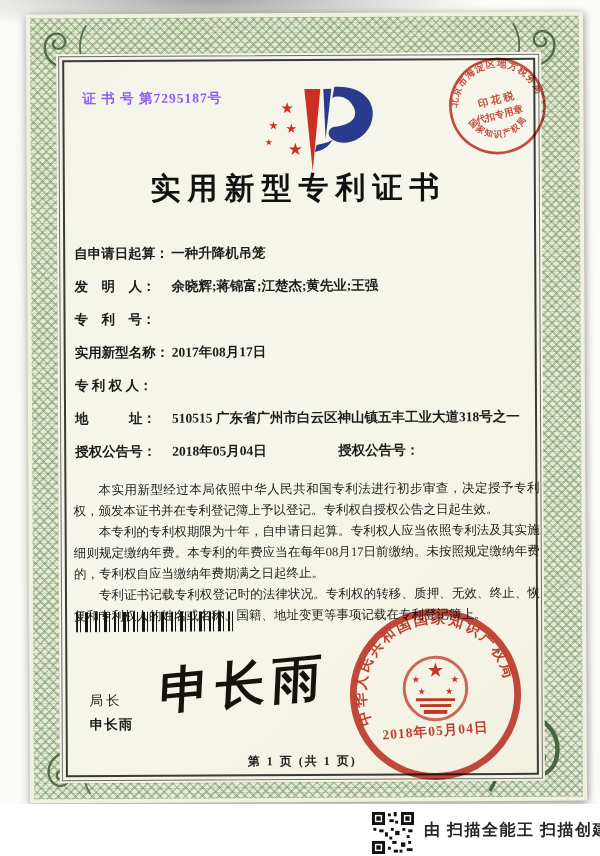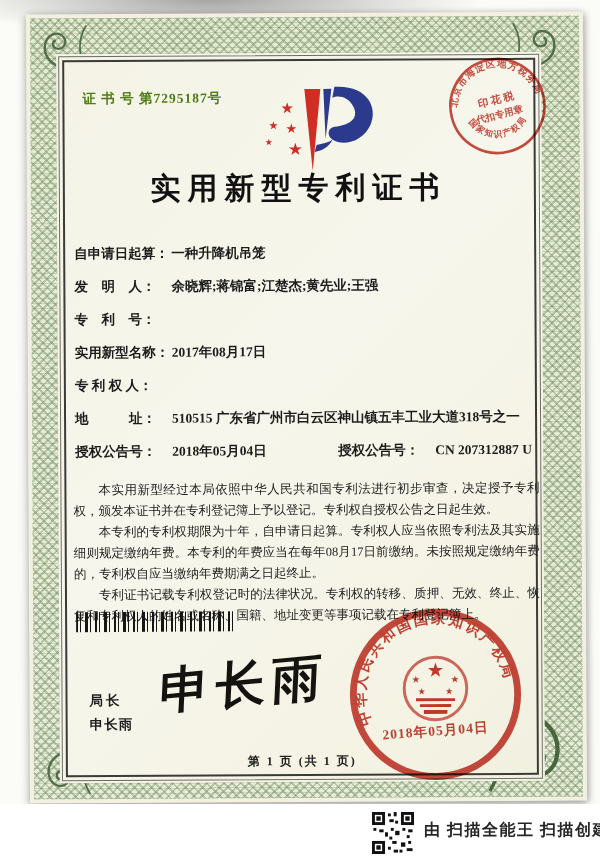--- a/index.html
+++ b/index.html
@@ -45,21 +45,21 @@
   }
   .corner{position:absolute;pointer-events:none;}
   .corner svg{display:block;}
   .corner.tl{left:8px;top:6px;}
   .corner.tr{right:18px;top:6px;transform:scaleX(-1);}
   .corner.bl{left:8px;bottom:4px;transform:scaleY(-1);}
   .corner.br{right:14px;bottom:2px;transform:scale(-1,-1);width:86px;height:96px;}
 
   .cert-no{
     position:absolute;left:56px;top:76px;
-    font-size:13.5px;font-weight:700;letter-spacing:1px;color:#4d7c0f;
+    font-size:13.5px;font-weight:700;letter-spacing:1px;color:#8b5cf6;
   }
   .logo{position:absolute;left:228px;top:64px;width:126px;height:102px;}
   .tax-seal{
     position:absolute;right:36px;top:44px;width:100px;height:100px;
     transform:rotate(-14deg);opacity:.88;mix-blend-mode:multiply;
   }
   .title{
     position:absolute;left:0;right:14px;top:155px;margin:0;
     text-align:center;font-size:30px;font-weight:700;letter-spacing:7px;color:#111;
   }
@@ -73,21 +73,21 @@
     font-size:12.5px;line-height:21px;text-align:justify;font-weight:500;color:#222;}
   .paras p{margin:0;text-indent:2em;}
   .barcode{
     position:absolute;left:47px;top:598px;width:160px;height:20px;
     background:repeating-linear-gradient(90deg,
       #151515 0 2px,transparent 2px 4px,
       #151515 4px 5px,transparent 5px 9px,
       #151515 9px 12px,transparent 12px 14px,
       #151515 14px 15px,transparent 15px 19px);
   }
-  .director-label{position:absolute;left:60px;top:678px;font-size:13.5px;font-weight:700;letter-spacing:3px;}
+  .director-label{position:absolute;left:60px;top:678px;font-size:13.5px;font-weight:400;letter-spacing:3px;}
   .director-name{position:absolute;left:60px;top:702px;font-size:13.5px;font-weight:700;letter-spacing:1px;}
   .signature{
     position:absolute;left:130px;top:636px;width:210px;
     font-size:50px;font-weight:700;color:#15130f;
     transform:rotate(-5deg) skewX(-8deg);
     letter-spacing:6px;white-space:nowrap;
   }
   .office-seal{
     position:absolute;left:318px;top:594px;width:176px;height:176px;
     mix-blend-mode:multiply;opacity:.92;
@@ -200,21 +200,20 @@
         <span class="label">专 利 权 人：</span>
       </div>
       <div class="row">
         <span class="label">地　　　址：</span>
         <span class="value">510515 广东省广州市白云区神山镇五丰工业大道318号之一</span>
       </div>
       <div class="row grant">
         <span class="label">授权公告号：</span>
         <span class="value">2018年05月04日</span>
         <span class="label label2">授权公告号：</span>
-        <span class="value">CN 207312887 U</span>
       </div>
     </div>
 
     <div class="paras">
       <p>本实用新型经过本局依照中华人民共和国专利法进行初步审查，决定授予专利权，颁发本证书并在专利登记簿上予以登记。专利权自授权公告之日起生效。</p>
       <p>本专利的专利权期限为十年，自申请日起算。专利权人应当依照专利法及其实施细则规定缴纳年费。本专利的年费应当在每年08月17日前缴纳。未按照规定缴纳年费的，专利权自应当缴纳年费期满之日起终止。</p>
       <p>专利证书记载专利权登记时的法律状况。专利权的转移、质押、无效、终止、恢复和专利权人的姓名或名称、国籍、地址变更等事项记载在专利登记簿上。</p>
     </div>
 
     <div class="barcode"></div>

